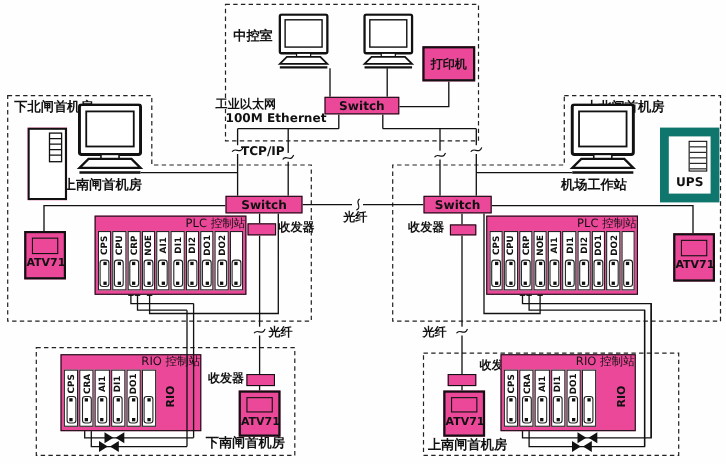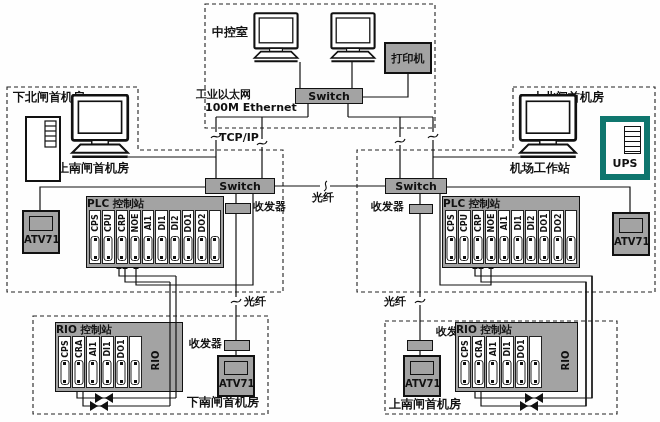--- a/index.html
+++ b/index.html
@@ -1,46 +1,46 @@
 <!DOCTYPE html>
 <html><head>
 <meta charset="utf-8">
 <style>
   html,body{margin:0;padding:0;background:#ffffff;}
   #stage{position:relative;width:660px;height:422px;background:#fefefe;overflow:hidden;
          font-family:"DejaVu Sans","Liberation Sans",sans-serif;color:#111;}
   svg.layer{position:absolute;left:0;top:0;}
-  .dev{position:absolute;box-sizing:border-box;background:#a3a3a3;}
+  .dev{position:absolute;box-sizing:border-box;background:#ec4899;}
   .lbl{position:absolute;font-weight:bold;font-size:12px;white-space:nowrap;line-height:1.1;}
   .lbl.s11{font-size:11px;}
   .switchbox{border:1.6px solid #111;display:flex;align-items:center;justify-content:center;
              font-size:11px;font-weight:bold;z-index:2;}
   .transbox{border:1.8px solid #111;z-index:2;}
   .atv{border:2px solid #111;z-index:2;text-align:center;}
   .atv .scr{box-sizing:border-box;border:1.4px solid #111;margin:4px auto 0 auto;width:72%;height:38%;}
   .atv .txt{font-size:10px;font-weight:bold;margin-top:3px;}
   .rack{border:1.8px solid #111;z-index:2;}
-  .rack-title{text-align:left;font-size:10.5px;font-weight:bold;height:13px;line-height:13px;}
+  .rack-title{text-align:right;font-size:10.5px;font-weight:normal;height:13px;line-height:13px;}
   .modrow{display:flex;gap:1px;padding:0 2px;box-sizing:border-box;}
   .module{flex:1;border:1px solid #222;position:relative;background:#fff;}
   .mlabel{position:absolute;top:12px;left:50%;transform:translate(-50%,-50%) rotate(-90deg);
           font-size:8px;font-weight:bold;white-space:nowrap;}
   .slot{position:absolute;left:50%;transform:translateX(-50%);bottom:2px;width:7px;height:23px;
         border:1px solid #222;border-radius:3px;}
   .slot::before,.slot::after{content:"";position:absolute;left:50%;transform:translateX(-50%);
         width:3px;height:3px;background:#111;}
   .slot::before{top:1px;}
   .slot::after{bottom:1px;}
   .vtext{position:absolute;font-size:10px;font-weight:bold;transform:rotate(-90deg);
          transform-origin:center center;white-space:nowrap;}
   .tower{z-index:2;}
   .printer{border:2px solid #111;display:flex;align-items:center;justify-content:center;
            font-size:11px;font-weight:bold;z-index:2;}
   .monitor{z-index:2;background:transparent;}
-  .ups{border:6px solid #0f766e;z-index:2;position:absolute;}
+  .ups{border:8px solid #0f766e;z-index:2;position:absolute;}
   .ups .vents{position:absolute;right:3px;top:4px;width:15px;height:26px;border:1px solid #111;}
   .ups .vents i{display:block;height:4px;border-bottom:1.4px solid #111;}
   .ups .txt{position:absolute;left:0;right:0;bottom:4px;text-align:center;
             font-size:11px;font-weight:bold;}
 </style>
 </head>
 <body>
 
 <div id="stage">
 

